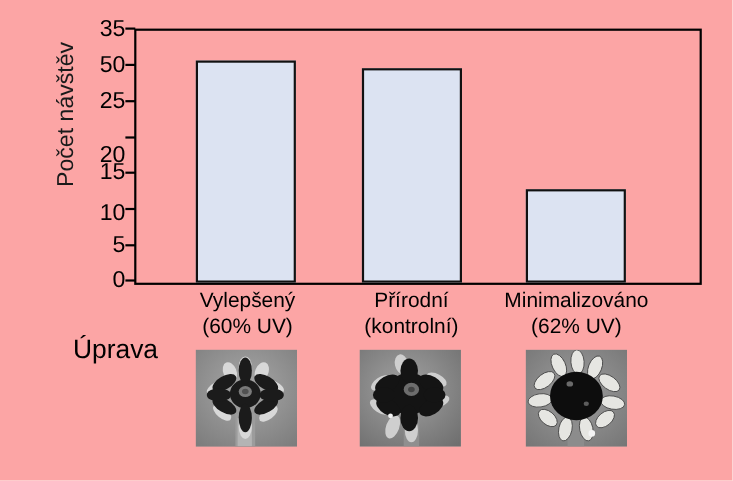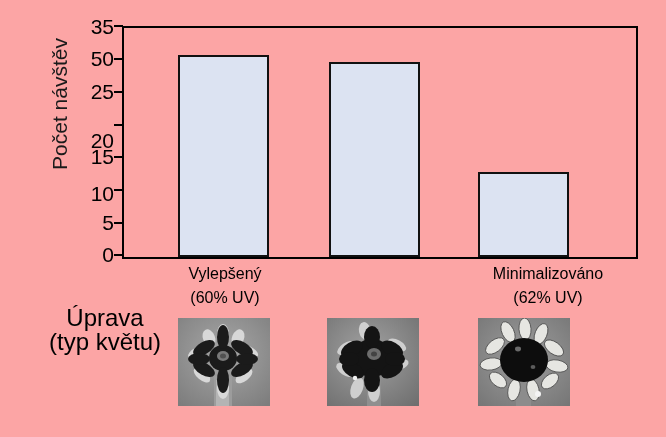--- a/index.html
+++ b/index.html
@@ -86,21 +86,21 @@
     transform-origin: center center;
     white-space: nowrap;
   }
 
   
   .cat-label {
     position: absolute;
     top: 262px;
     width: 160px;
     text-align: center;
-    font-size: 16px;
+    font-size: 19px;
     line-height: 24px;
     color: #000;
   }
   .cat-label .l2 { display: block; text-align: center; }
 
   #x-axis-title {
     position: absolute;
     left: 30px;
     top: 306px;
     width: 150px;
@@ -154,29 +154,30 @@
       <div class="bar" style="left: 205px; width: 91px; height: 194.977px; background: rgb(220, 227, 242); border-color: rgb(17, 17, 17);"></div>
       <div class="bar" style="left: 354px; width: 91px; height: 85.0571px; background: rgb(220, 227, 242); border-color: rgb(17, 17, 17);"></div>
     </div>
   </div>
 
   <div class="cat-label" style="left:145px">
     <span>Vylepšený</span>
     <span class="l2">(60% UV)</span>
   </div>
   <div class="cat-label" style="left:294px">
-  </div>
-  <div class="cat-label" style="left:468px">
+    <span>Přírodní</span>
+    <span class="l2">(kontrolní)</span>
+  </div>
+  <div class="cat-label" style="left:444px">
     <span>Minimalizováno</span>
     <span class="l2">(62% UV)</span>
   </div>
 
   <div id="x-axis-title">
     <span>Úprava</span>
-    <span class="l2" style="display:block">(typ květu)</span>
   </div>
 
   <div class="photo" style="left:178px">
     <svg width="92" height="88" viewBox="0 0 92 88">
       <defs>
         <radialGradient id="bgA" cx="50%" cy="40%" r="75%">
           <stop offset="0%" stop-color="#a8a8a8"></stop>
           <stop offset="100%" stop-color="#7d7d7d"></stop>
         </radialGradient>
       </defs>

